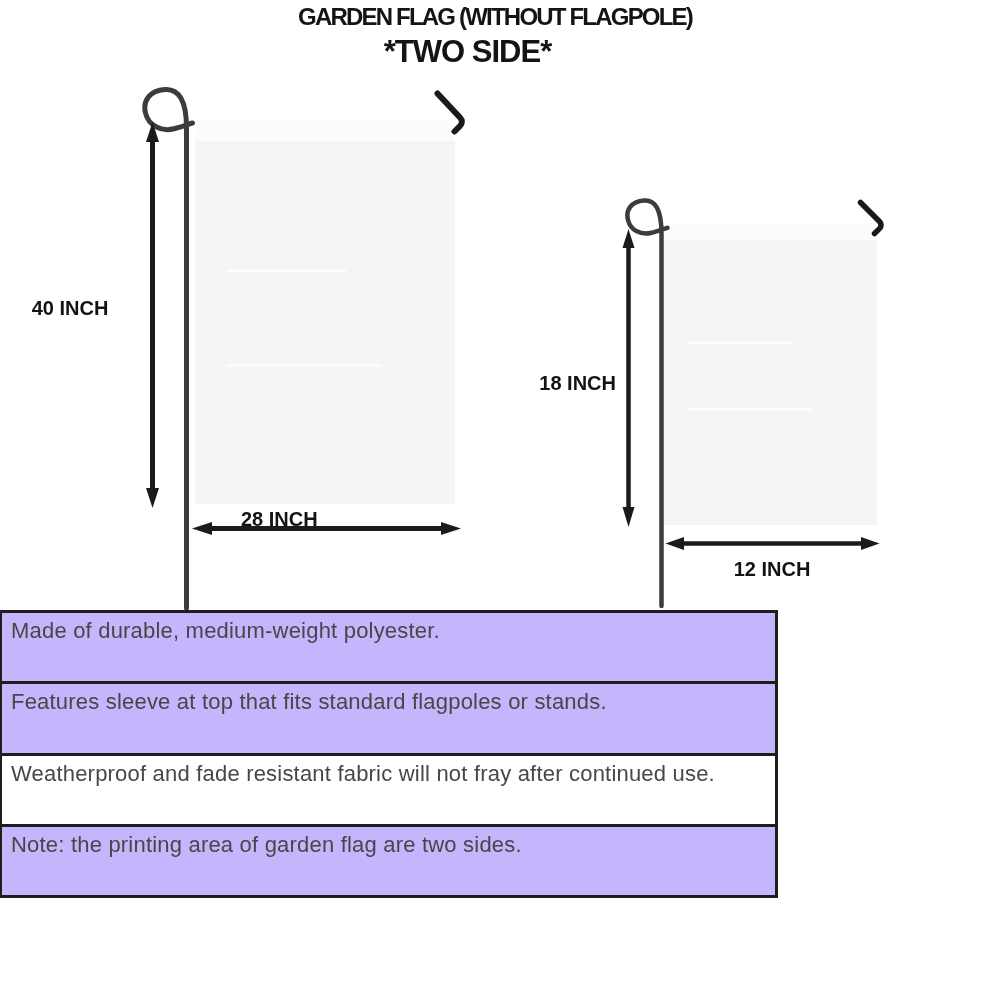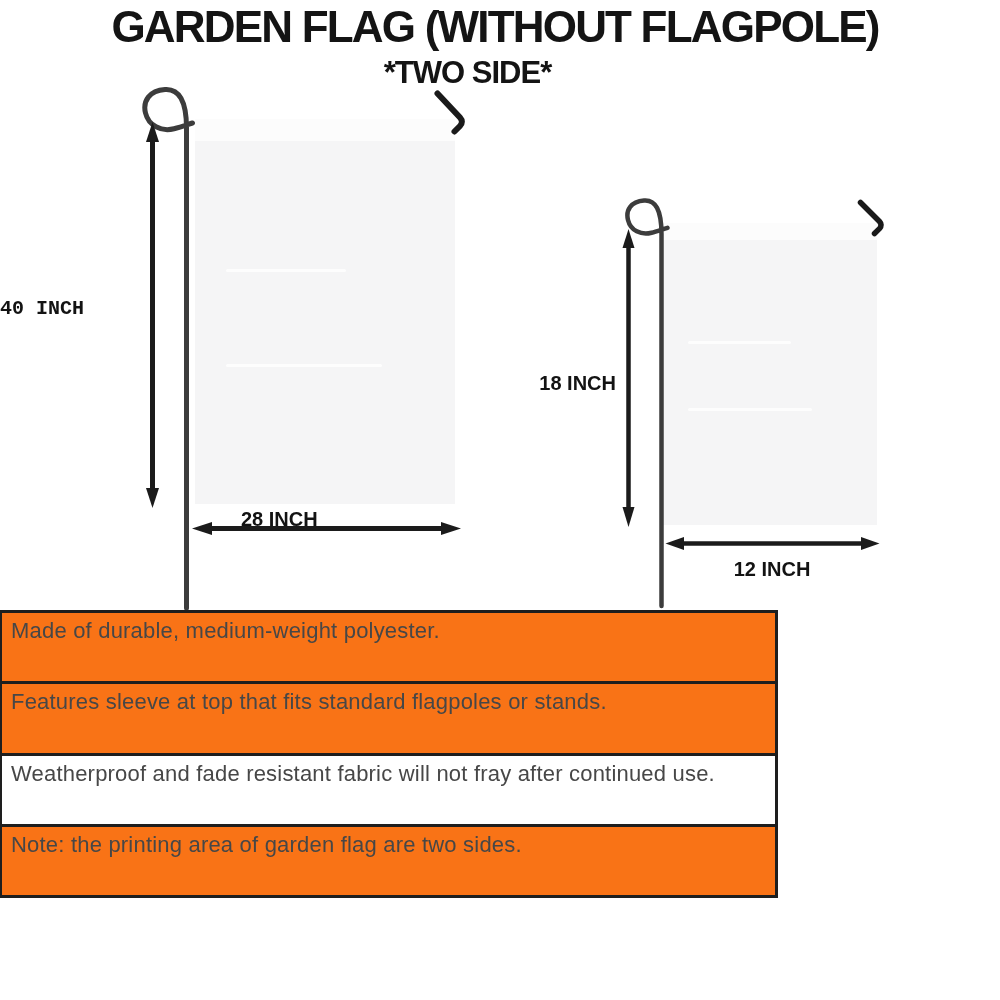--- a/index.html
+++ b/index.html
@@ -15,21 +15,21 @@
   }
 
   
   .title-block {
     position: absolute;
     left: 0; right: 10px; top: 4px;
     text-align: center;
     color: #141414;
   }
   .title-line1 {
-    font-size: 44px;
+    font-size: 24px;
     font-weight: 800;
     letter-spacing: -1.8px;
     line-height: 1.05;
   }
   .title-line2 {
     font-size: 31px;
     font-weight: 800;
     letter-spacing: -1px;
     line-height: 1.1;
     margin-top: 6px;
@@ -72,21 +72,21 @@
 
   
   .dim-label {
     position: absolute;
     font-size: 20px;
     font-weight: 700;
     color: #131313;
     letter-spacing: 0px;
     white-space: nowrap;
   }
-  .lbl-40 { left: 0; width: 140px; top: 297px; text-align: left; font-family: Liberation Mono, monospace; }
+  .lbl-40 { left: 0; width: 140px; top: 297px; text-align: center; }
   .lbl-28 { left: 241px; width: 160px; top: 508px; text-align: left; }
   .lbl-18 { left: 476px; width: 140px; top: 344px; text-align: right; margin-top: 28px; }
   .lbl-12 { left: 692px; width: 160px; top: 550px; text-align: center; margin-top: 8px; }
 
   
   .overlay-svg {
     position: absolute;
     left: 0; top: 0;
     width: 1000px; height: 1000px;
     pointer-events: none;
@@ -104,21 +104,21 @@
   .feature-row {
     flex: 1 1 0;
     padding: 5px 10px 0 9px;
     font-size: 22px;
     letter-spacing: 0.2px;
     color: #474747;
     line-height: 1.15;
     overflow: hidden;
   }
   .feature-row + .feature-row { border-top: 3px solid #1e1e1e; }
-  .feature-row.shaded { background: #f97316; }
+  .feature-row.shaded { background: #c4b5fd; }
   .feature-row.plain  { background: #ffffff; }
 </style>
 </head>
 <body>
 
 <div class="canvas">
 
   <div class="title-block">
     <div class="title-line1">GARDEN FLAG (WITHOUT FLAGPOLE)</div>
     <div class="title-line2">*TWO SIDE*</div>

